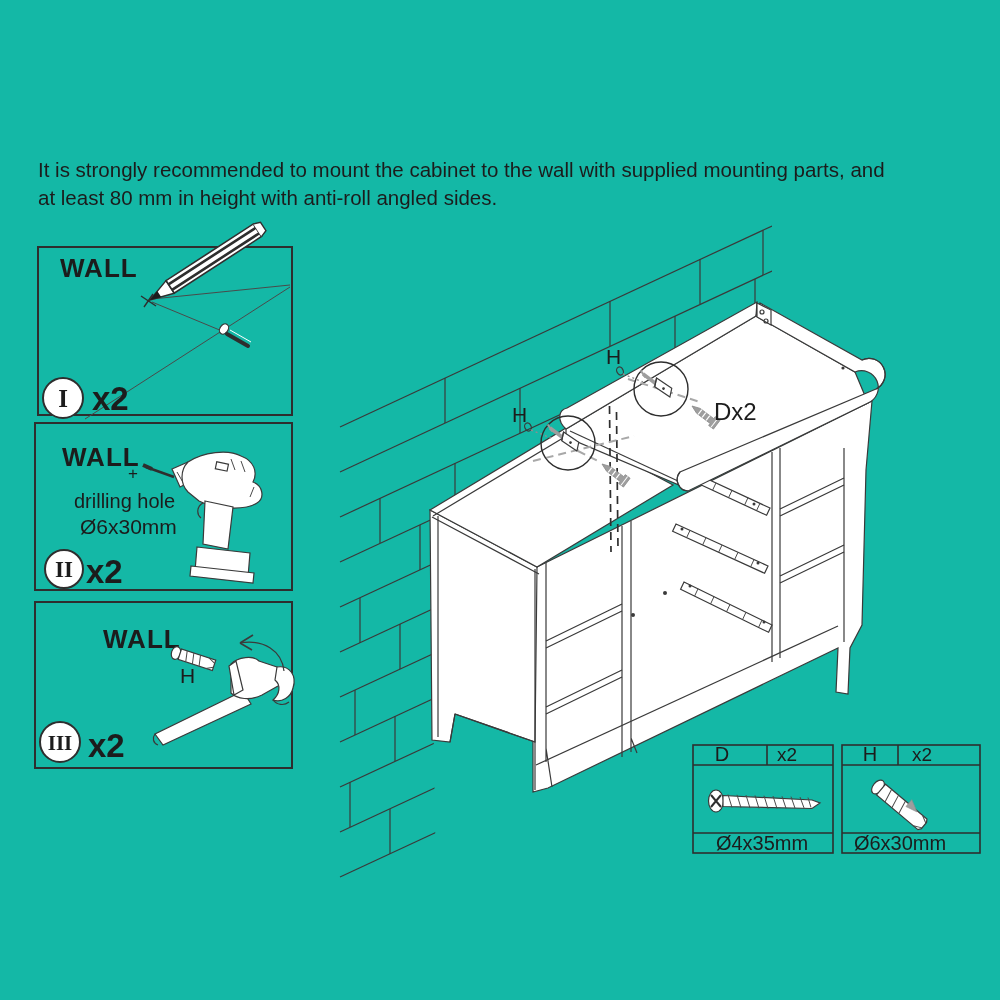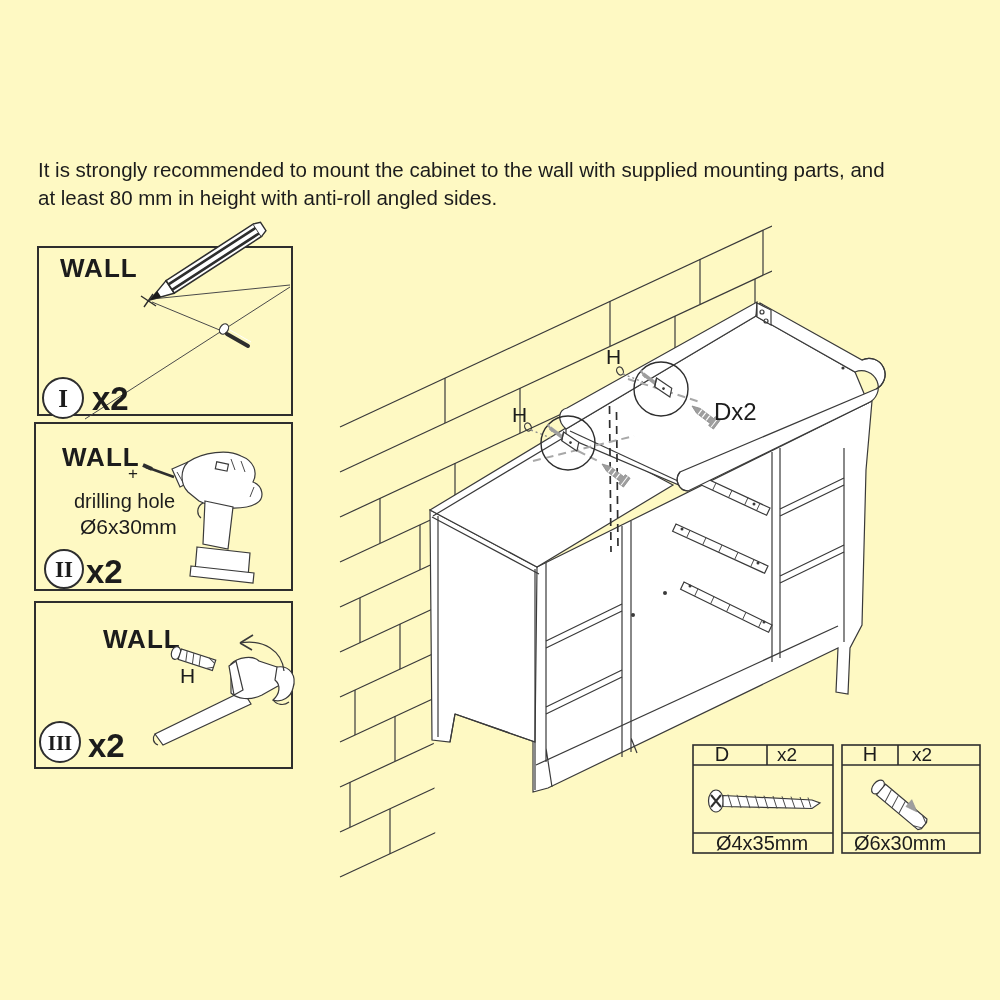--- a/index.html
+++ b/index.html
@@ -1,16 +1,16 @@
 <!DOCTYPE html>
 <html><head>
 <meta charset="utf-8">
 <style>
   html,body{margin:0;padding:0;background:#ffffff;}
-  .page{position:relative;width:1000px;height:1000px;background:#fef9c3;overflow:hidden;}
+  .page{position:relative;width:1000px;height:1000px;background:#14b8a6;overflow:hidden;}
   svg{display:block;}
   .t-sans{font-family:"Liberation Sans","DejaVu Sans",sans-serif;fill:#1c1c1c;}
   .t-serif{font-family:"Liberation Serif","DejaVu Serif",serif;fill:#1c1c1c;}
   .b{font-weight:bold;}
   .ln{stroke:#3a3a3a;stroke-width:1.2;fill:none;}
   .lnw{stroke:#3a3a3a;stroke-width:1.2;fill:#ffffff;}
   .thin{stroke:#4a4a4a;stroke-width:1;fill:none;}
   .box{fill:none;stroke:#2e2e2e;stroke-width:2;}
   .pbox{fill:none;stroke:#2e2e2e;stroke-width:1.6;}
 </style>

